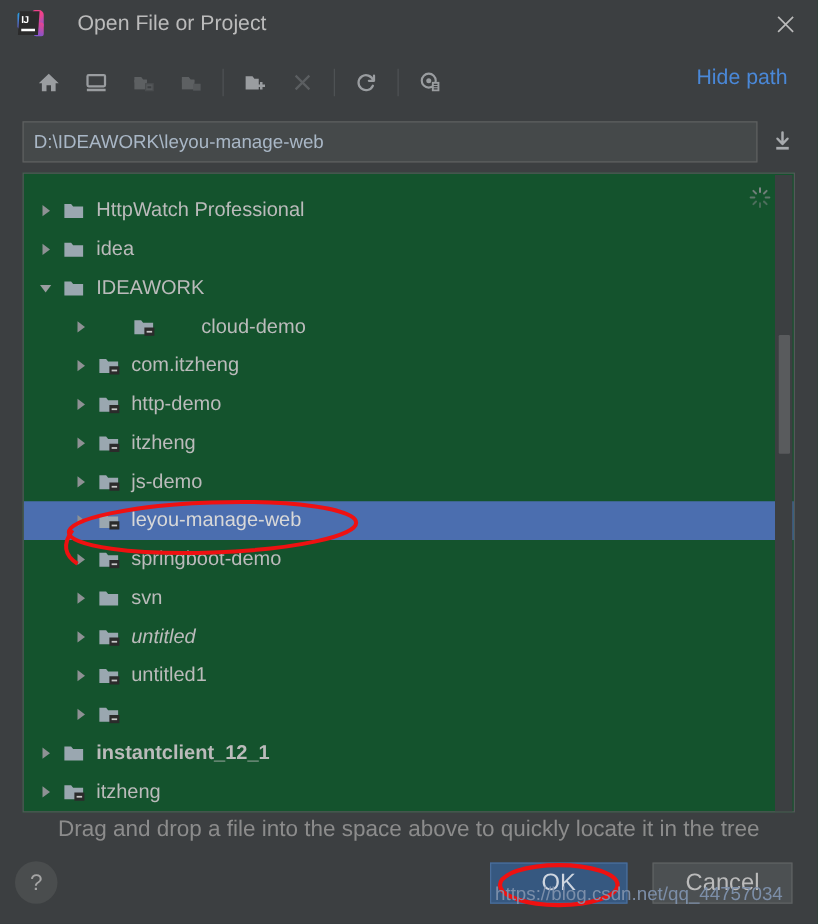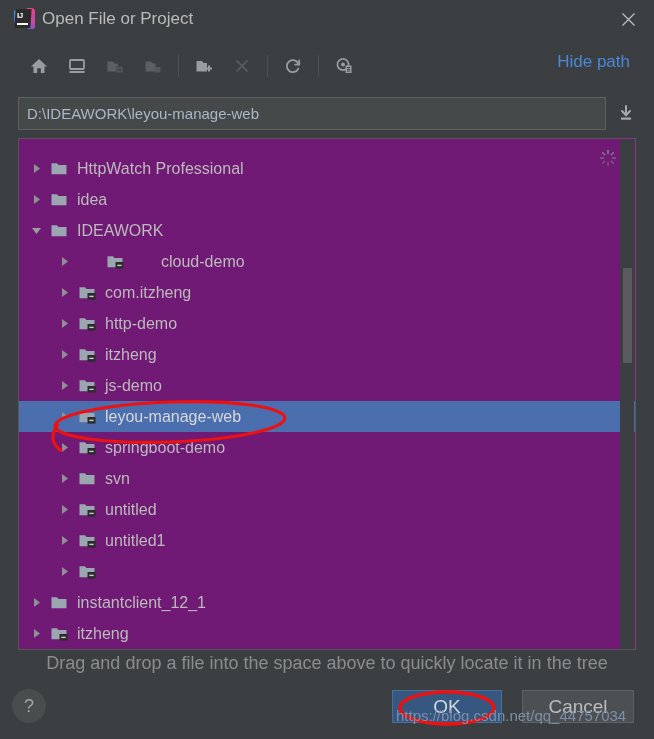--- a/index.html
+++ b/index.html
@@ -59,21 +59,21 @@
     letter-spacing: -0.5px;
     font-family: "Liberation Sans", sans-serif;
     z-index: 5;
     text-align: right;
   }
   .app-logo .bar {
     position: absolute; left: 3px; top: 15px;
     width: 11px; height: 2px; background:#fff; z-index:5;
   }
   .title-text {
-    margin-left: 6px;
+    margin-left: 26px;
     color: #bbbbbb;
     font-size: 17px;
     line-height: 38px;
   }
   .close-btn {
     position: absolute; right: 10px; top: 5px;
     width: 32px; height: 28px;
     color: #b9b9b9;
     font-size: 19px;
     display: flex; align-items: center; justify-content: center;
@@ -127,21 +127,21 @@
   .dl-icon {
     width: 40px; height: 34px;
     display: flex; align-items: center; justify-content: center;
     cursor: pointer;
   }
 
   
   .treewrap {
     position: absolute; left: 18px; top: 138px;
     width: 618px; height: 512px;
-    background: #701a75;
+    background: #14532d;
     border: 1px solid #555759;
     box-sizing: border-box;
     overflow: hidden;
   }
   .treeinner {
     position: relative;
     width: 100%; height: 100%;
   }
   .trow {
     position: relative;
@@ -471,21 +471,21 @@
           <span class="twist">
             <svg width="11" height="11" viewBox="0 0 11 11">
               <path d="M3 1 L3 10 L9 5.5 Z" fill="#8e9194"></path>
             </svg>
           </span>
           <span class="ficon"><svg width="18" height="15" viewBox="0 0 18 15">
               <path d="M0.5 2.2 h5.4 l1.6 1.9 h8.0 v9.2 h-15 z" fill="#9aa7b0"></path>
             </svg></span>
           <span class="tlabel">svn</span>
         </div>
-        <div class="trow" style="padding-left: 40px;">
+        <div class="trow" style="padding-left: 40px; font-style: italic;">
           <span class="twist">
             <svg width="11" height="11" viewBox="0 0 11 11">
               <path d="M3 1 L3 10 L9 5.5 Z" fill="#8e9194"></path>
             </svg>
           </span>
           <span class="ficon"><svg width="18" height="15" viewBox="0 0 18 15">
               <path d="M0.5 2.2 h5.4 l1.6 1.9 h8.0 v9.2 h-15 z" fill="#9aa7b0"></path>
               <rect x="8.5" y="8" width="8" height="6.6" fill="#2b2b2b"></rect>
               <rect x="10.3" y="10.7" width="4.4" height="1.4" fill="#c9c9c9"></rect>
             </svg></span>
@@ -509,21 +509,21 @@
             <svg width="11" height="11" viewBox="0 0 11 11">
               <path d="M3 1 L3 10 L9 5.5 Z" fill="#8e9194"></path>
             </svg>
           </span>
           <span class="ficon"><svg width="18" height="15" viewBox="0 0 18 15">
               <path d="M0.5 2.2 h5.4 l1.6 1.9 h8.0 v9.2 h-15 z" fill="#9aa7b0"></path>
               <rect x="8.5" y="8" width="8" height="6.6" fill="#2b2b2b"></rect>
               <rect x="10.3" y="10.7" width="4.4" height="1.4" fill="#c9c9c9"></rect>
             </svg></span>
         </div>
-        <div class="trow" style="padding-left: 12px;">
+        <div class="trow" style="padding-left: 12px; font-weight: bold;">
           <span class="twist">
             <svg width="11" height="11" viewBox="0 0 11 11">
               <path d="M3 1 L3 10 L9 5.5 Z" fill="#8e9194"></path>
             </svg>
           </span>
           <span class="ficon"><svg width="18" height="15" viewBox="0 0 18 15">
               <path d="M0.5 2.2 h5.4 l1.6 1.9 h8.0 v9.2 h-15 z" fill="#9aa7b0"></path>
             </svg></span>
           <span class="tlabel">instantclient_12_1</span>
         </div>

